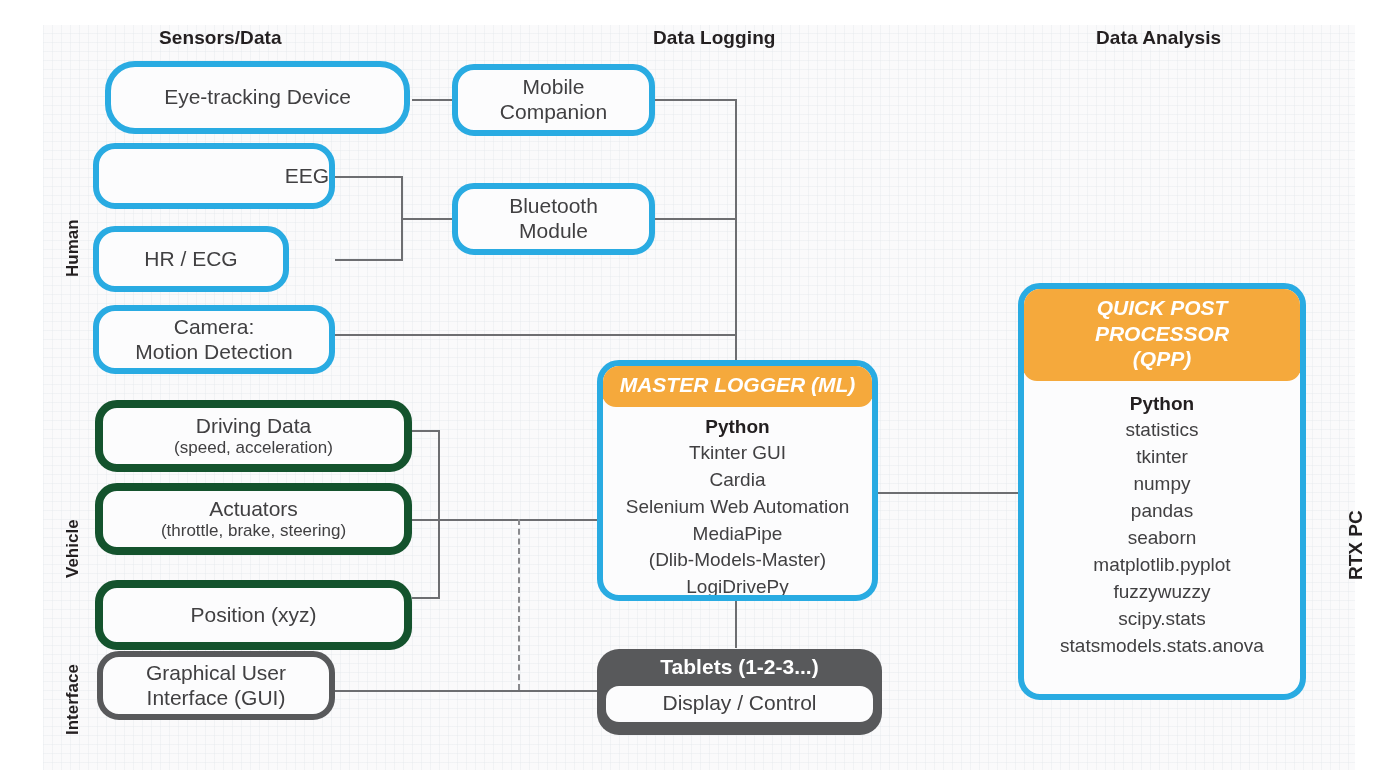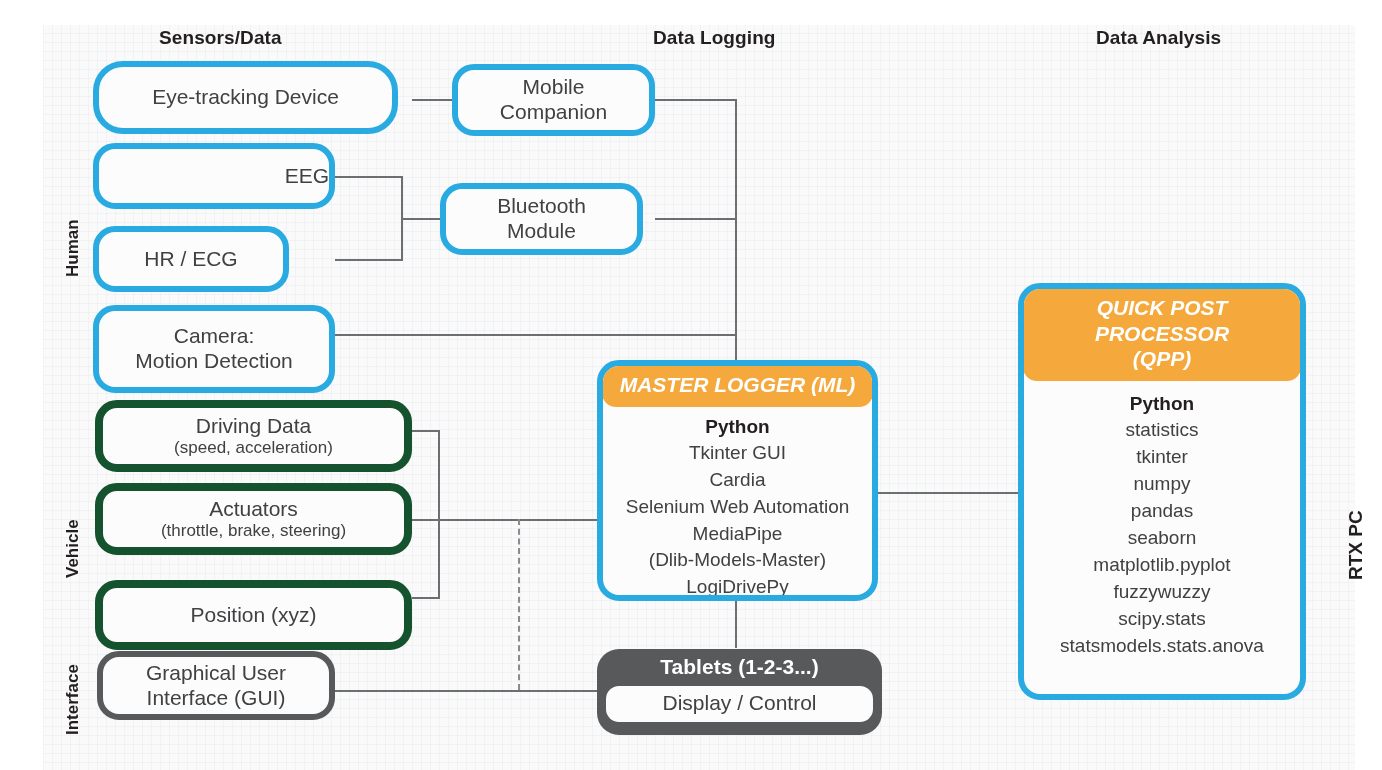--- a/index.html
+++ b/index.html
@@ -178,33 +178,33 @@
   <div class="conn h" style="left:438px; top:519px; width:160px;"></div>
 
   <div class="conn h" style="left:335px; top:690px; width:264px;"></div>
 
   <div class="conn dash" style="left:518px; top:519px; height:171px;"></div>
 
   <div class="conn v" style="left:735px; top:601px; height:47px;"></div>
 
   <div class="conn h" style="left:878px; top:492px; width:142px;"></div>
 
-  <div class="node blue" style="left:93px; top:61px; width:305px; height:73px;border-radius:30px;">
+  <div class="node blue" style="left:105px; top:61px; width:305px; height:73px;border-radius:30px;">
     <div class="l1">Eye-tracking Device</div>
   </div>
 
   <div class="node blue" style="left:93px; top:143px; width:242px; height:66px;align-items:flex-end;">
     <div class="l1">EEG</div>
   </div>
 
   <div class="node blue" style="left:93px; top:226px; width:196px; height:66px;">
     <div class="l1">HR / ECG</div>
   </div>
 
-  <div class="node blue" style="left:93px; top:305px; width:242px; height:88px;">
+  <div class="node blue" style="left:93px; top:305px; width:242px; height:69px;">
     <div class="l1">Camera:</div>
     <div class="l2">Motion Detection</div>
   </div>
 
   <div class="node orange" style="left:95px; top:400px; width:317px; height:72px;">
     <div class="l1">Driving Data</div>
     <div class="sub">(speed, acceleration)</div>
   </div>
 
   <div class="node orange" style="left:95px; top:483px; width:317px; height:72px;">
@@ -219,21 +219,21 @@
   <div class="node grey" style="left:97px; top:651px; width:238px; height:69px;">
     <div class="l1">Graphical User</div>
     <div class="l2">Interface (GUI)</div>
   </div>
 
   <div class="node blue" style="left:452px; top:64px; width:203px; height:72px;">
     <div class="l1">Mobile</div>
     <div class="l2">Companion</div>
   </div>
 
-  <div class="node blue" style="left:440px; top:183px; width:203px; height:72px;">
+  <div class="node blue" style="left:452px; top:183px; width:203px; height:72px;">
     <div class="l1">Bluetooth</div>
     <div class="l2">Module</div>
   </div>
 
   <div class="panel" style="left:597px; top:360px; width:281px; height:241px;">
     <div class="panel-head">MASTER LOGGER (ML)</div>
     <div class="panel-body">
       <div class="bold">Python</div>
       <div class="li">Tkinter GUI</div>
       <div class="li">Cardia</div>

